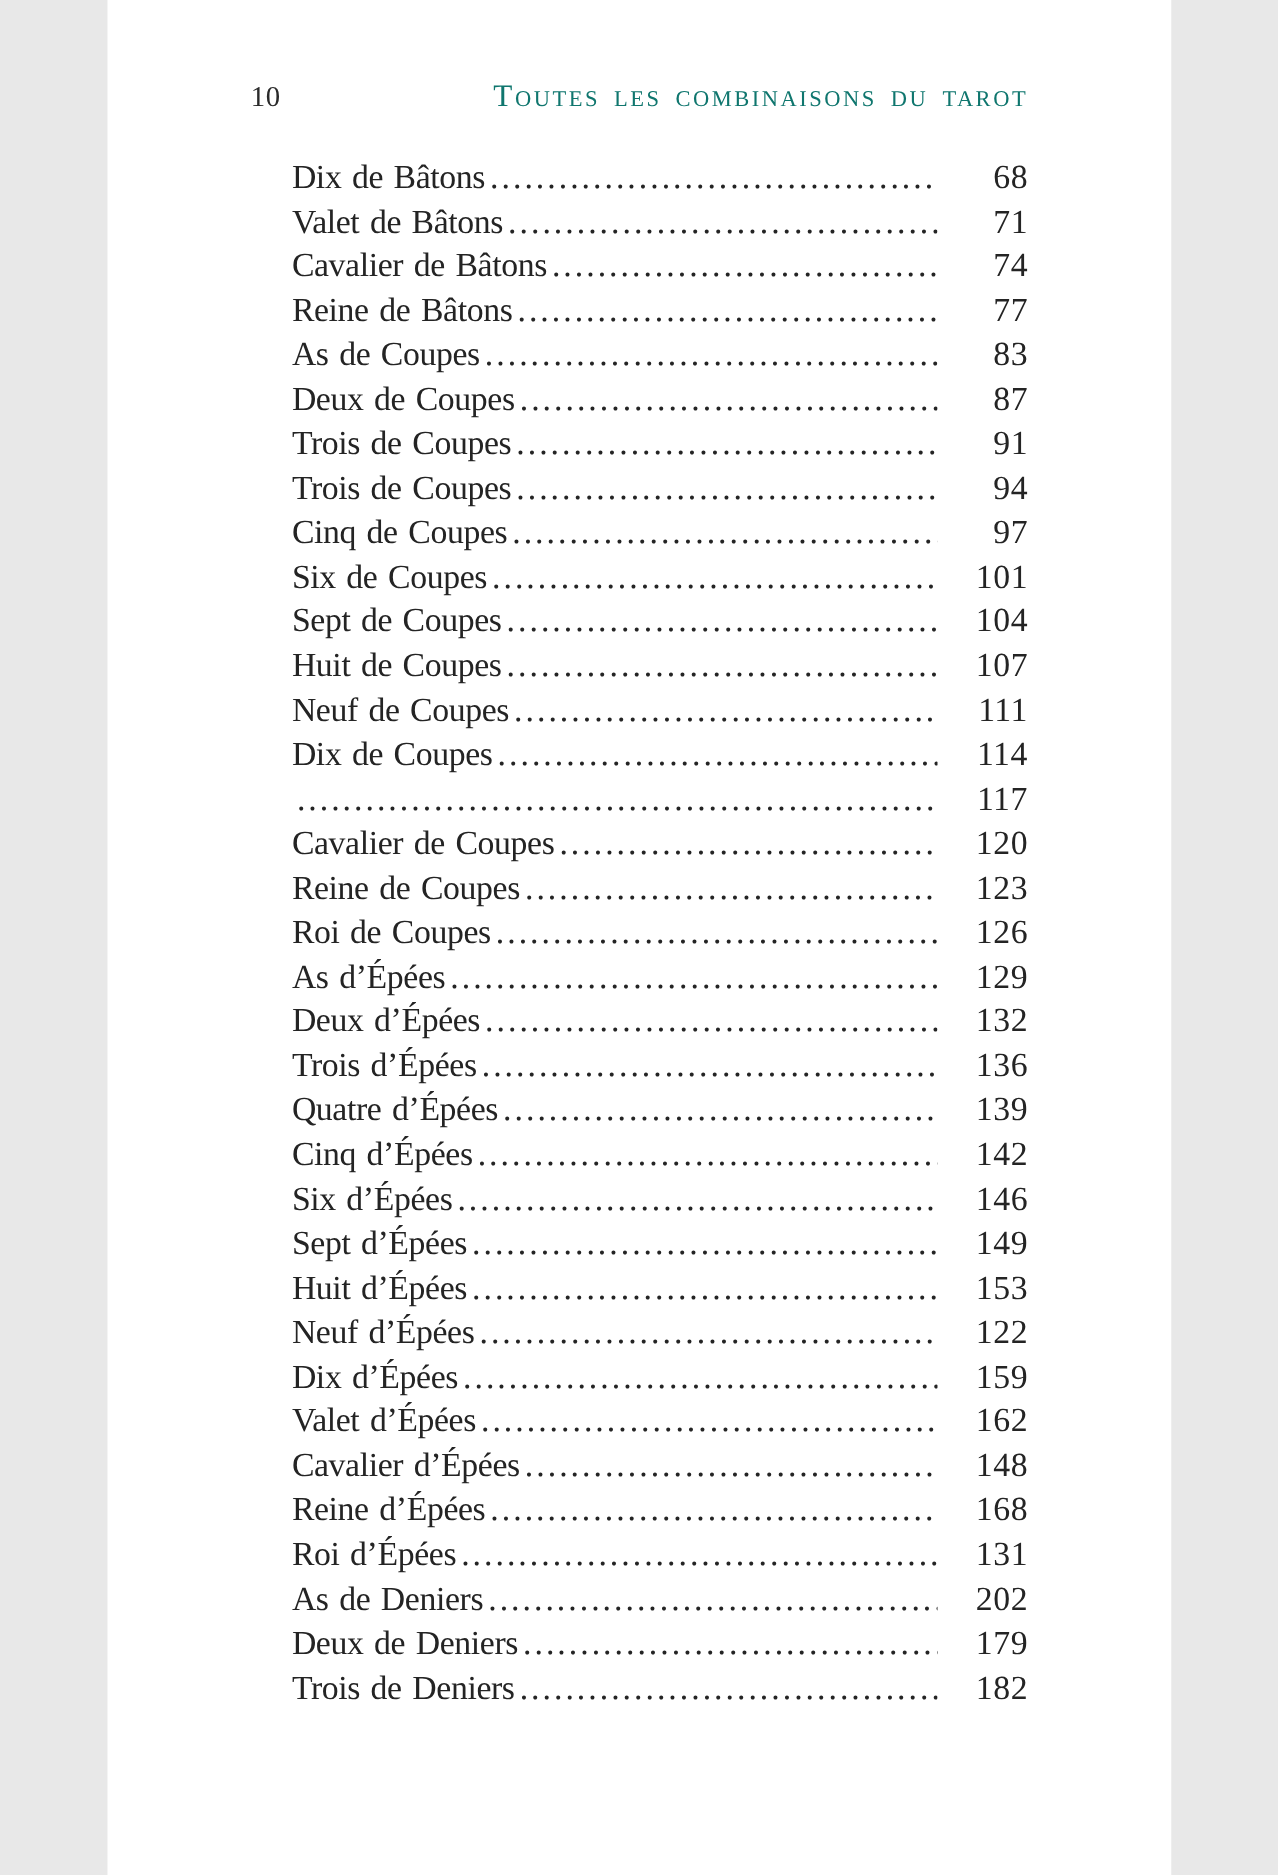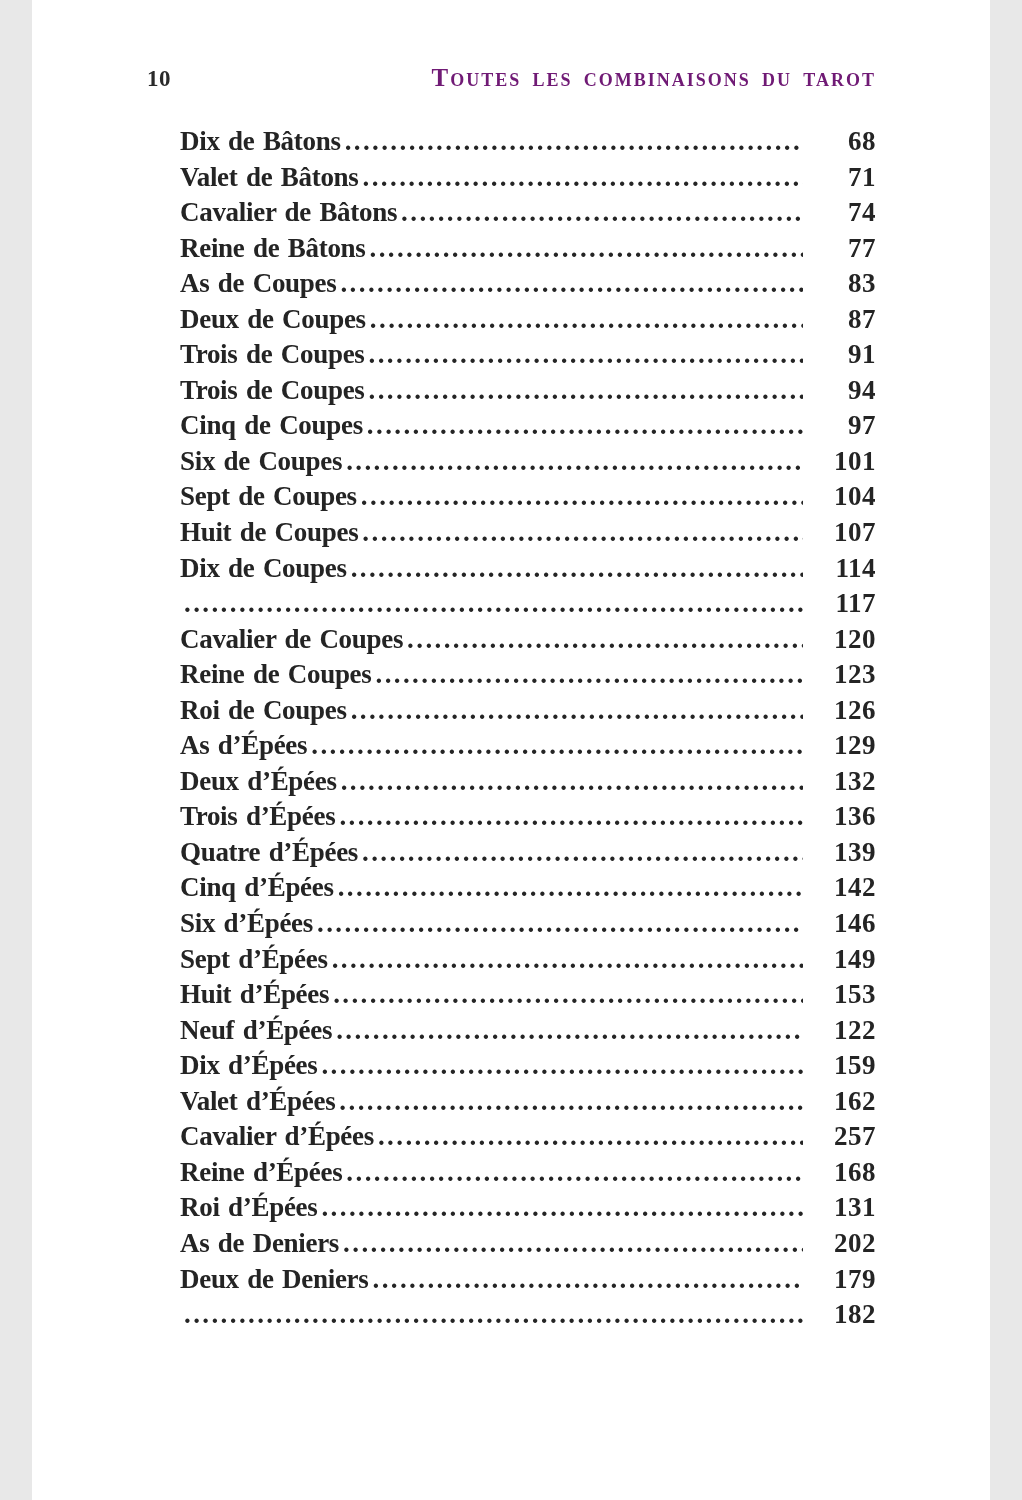--- a/index.html
+++ b/index.html
@@ -2,49 +2,48 @@
 <html><head>
 <meta charset="utf-8">
 <style>
   html, body {
     margin: 0;
     padding: 0;
     background: #e8e8e8;
   }
   .page {
     position: relative;
-    width: 958px;
+    width: 851px;
     height: 1500px;
     margin: 0 auto;
     background: #ffffff;
     color: #222222;
     font-family: "Liberation Serif", "DejaVu Serif", serif;
     overflow: hidden;
-    font-weight: bold;
   }
   .page-header {
     position: absolute;
     top: 64px;
     left: 115px;
     right: 114px;
     display: flex;
     justify-content: space-between;
     align-items: baseline;
   }
   .folio {
     font-size: 23px;
     letter-spacing: 0.5px;
     color: #2a2a2a;
   }
   .running-title {
     font-size: 25px;
     font-variant: small-caps;
     letter-spacing: 2px;
     word-spacing: 3px;
-    color: #701a75;
+    color: #0f766e;
     white-space: nowrap;
   }
   .toc {
     position: absolute;
     top: 124px;
     left: 148px;
     right: 114px;
   }
   .toc-row {
     display: flex;
@@ -144,20 +143,25 @@
       <span class="toc-title">Sept de Coupes</span>
       <span class="toc-dots"></span>
       <span class="toc-page">104</span>
     </div>
       <div class="toc-row">
       <span class="toc-title">Huit de Coupes</span>
       <span class="toc-dots"></span>
       <span class="toc-page">107</span>
     </div>
       <div class="toc-row">
+      <span class="toc-title">Neuf de Coupes</span>
+      <span class="toc-dots"></span>
+      <span class="toc-page">111</span>
+    </div>
+      <div class="toc-row">
       <span class="toc-title">Dix de Coupes</span>
       <span class="toc-dots"></span>
       <span class="toc-page">114</span>
     </div>
       <div class="toc-row">
       <span class="toc-dots"></span>
       <span class="toc-page">117</span>
     </div>
       <div class="toc-row">
       <span class="toc-title">Cavalier de Coupes</span>
@@ -225,21 +229,21 @@
       <span class="toc-page">159</span>
     </div>
       <div class="toc-row">
       <span class="toc-title">Valet d’Épées</span>
       <span class="toc-dots"></span>
       <span class="toc-page">162</span>
     </div>
       <div class="toc-row">
       <span class="toc-title">Cavalier d’Épées</span>
       <span class="toc-dots"></span>
-      <span class="toc-page">257</span>
+      <span class="toc-page">148</span>
     </div>
       <div class="toc-row">
       <span class="toc-title">Reine d’Épées</span>
       <span class="toc-dots"></span>
       <span class="toc-page">168</span>
     </div>
       <div class="toc-row">
       <span class="toc-title">Roi d’Épées</span>
       <span class="toc-dots"></span>
       <span class="toc-page">131</span>
@@ -248,18 +252,19 @@
       <span class="toc-title">As de Deniers</span>
       <span class="toc-dots"></span>
       <span class="toc-page">202</span>
     </div>
       <div class="toc-row">
       <span class="toc-title">Deux de Deniers</span>
       <span class="toc-dots"></span>
       <span class="toc-page">179</span>
     </div>
       <div class="toc-row">
+      <span class="toc-title">Trois de Deniers</span>
       <span class="toc-dots"></span>
       <span class="toc-page">182</span>
     </div>
     </div>
 
 </div>
 
 </body></html>

